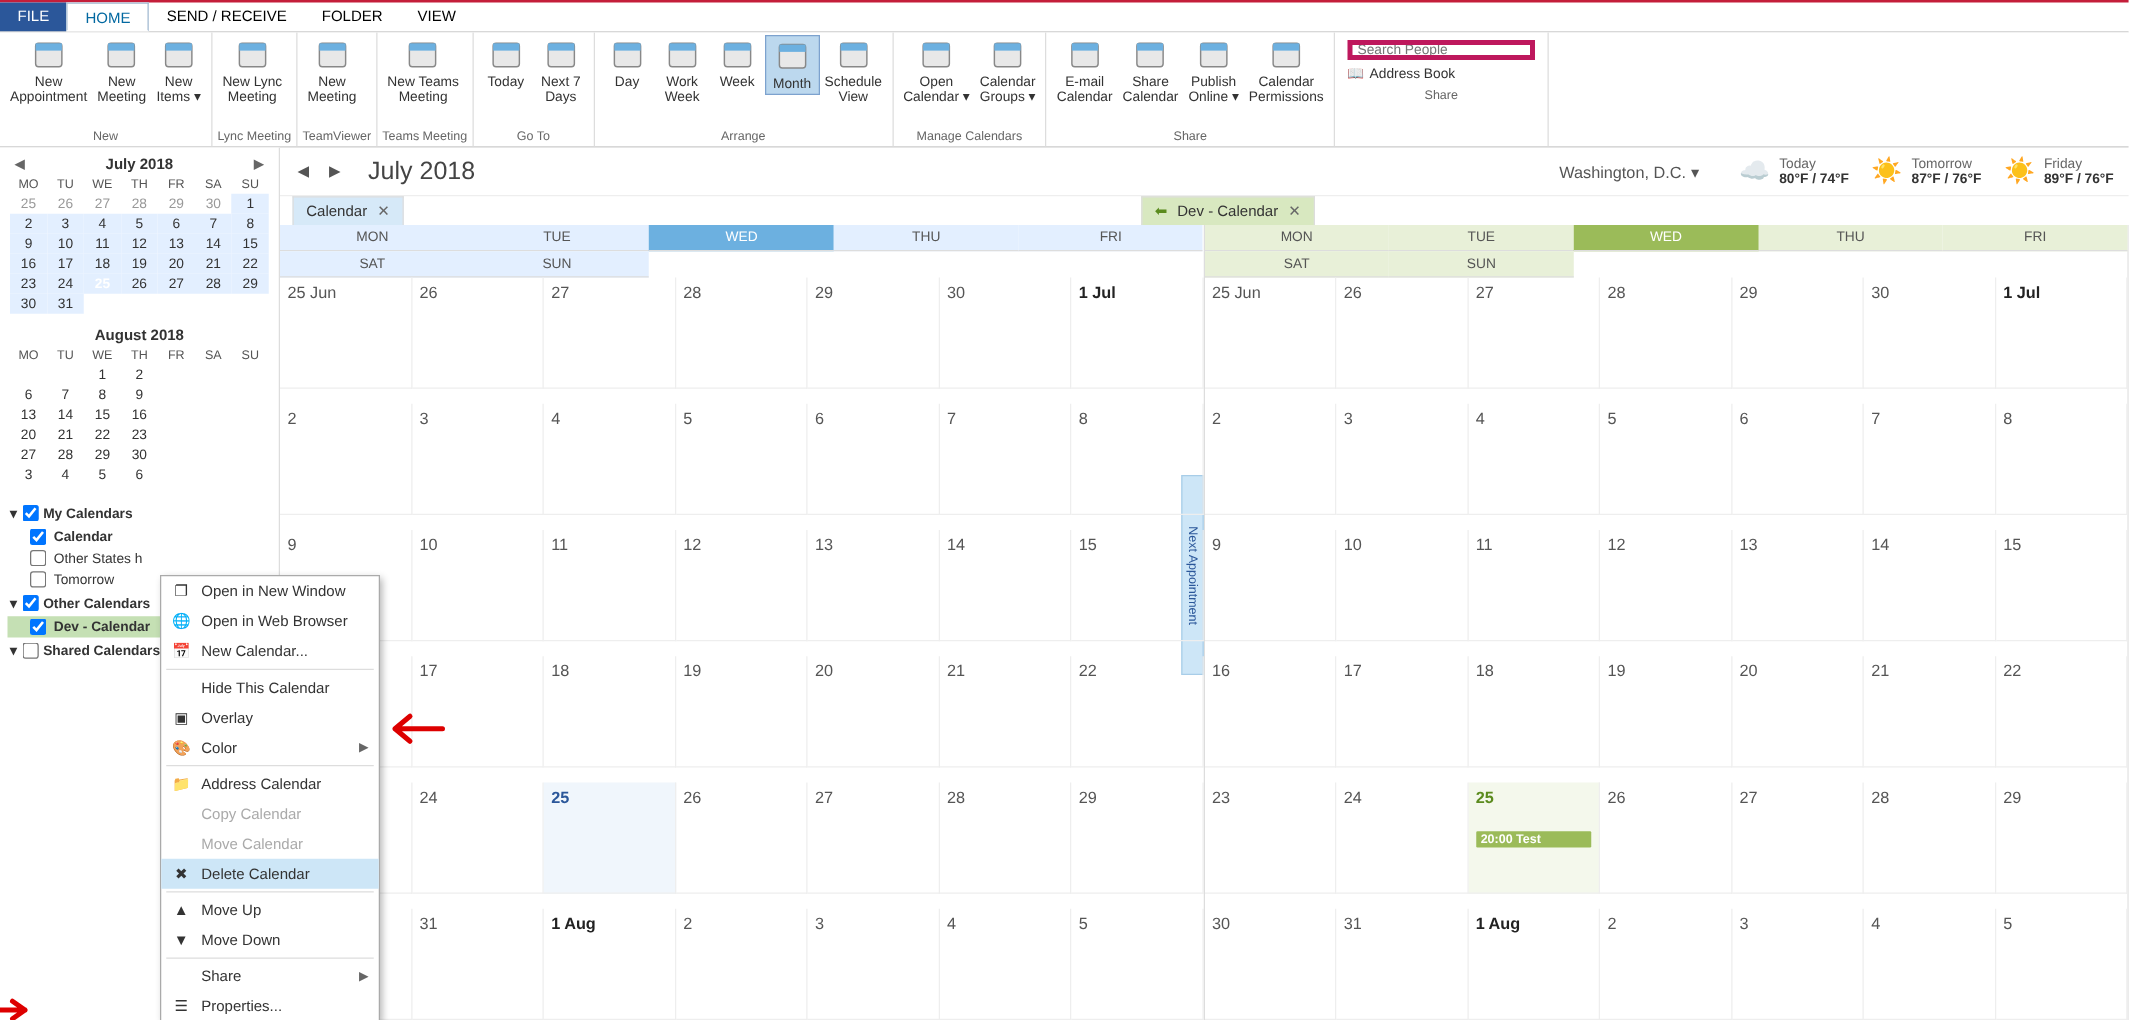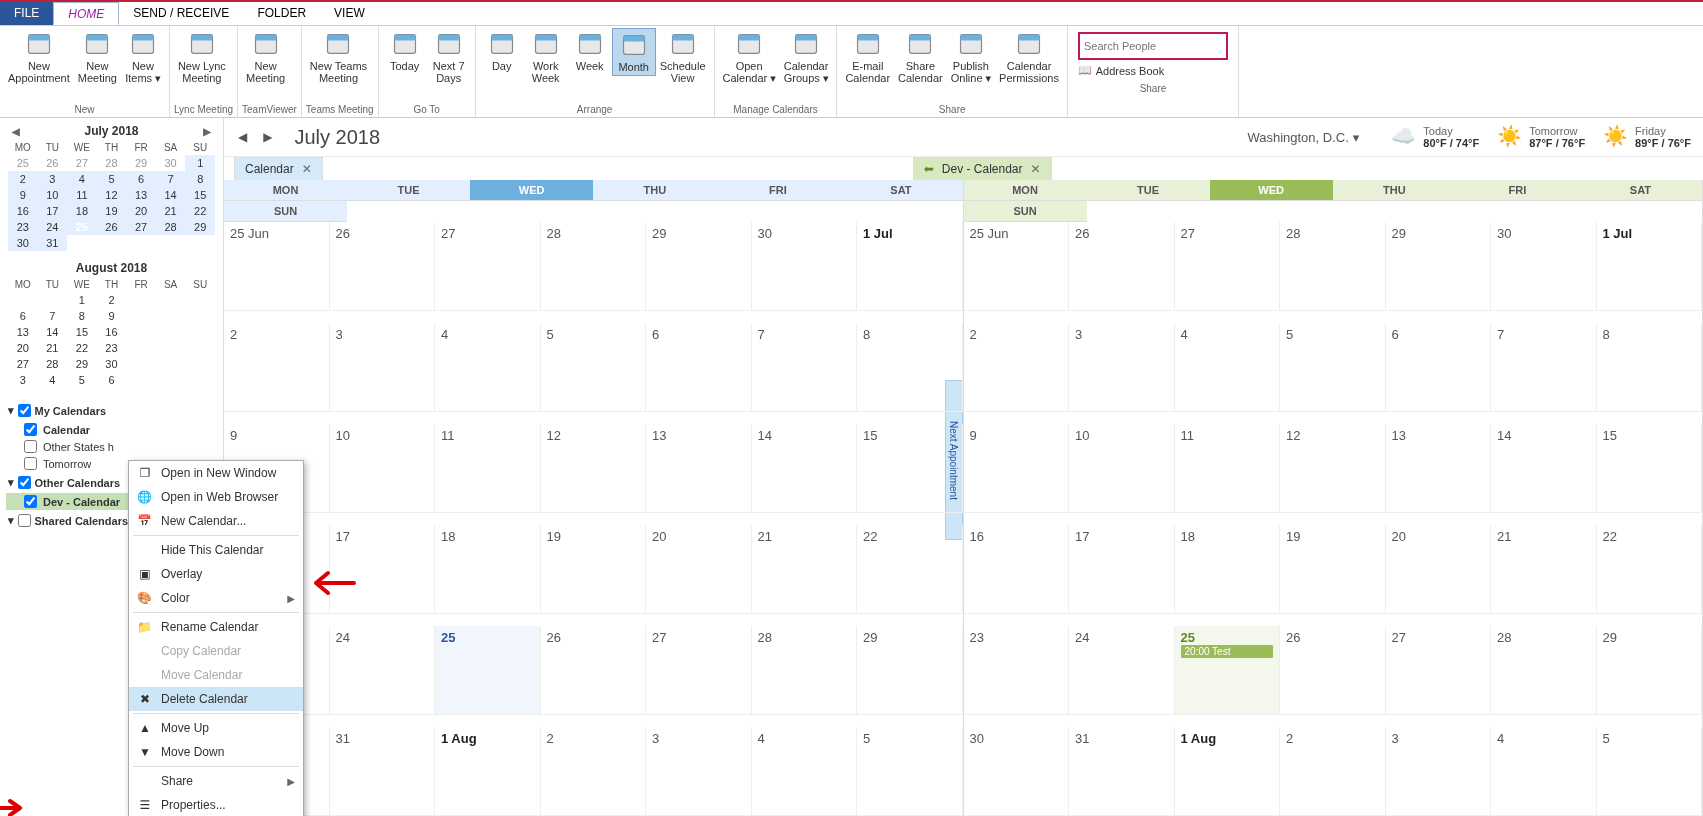--- a/index.html
+++ b/index.html
@@ -2,34 +2,34 @@
 <html><head>
 <meta charset="utf-8">
 <style>
 * { box-sizing: border-box; margin: 0; padding: 0; font-family: "Segoe UI", Tahoma, sans-serif; }
 body { background: #fff; color: #333; font-size: 12px; overflow: hidden; width: 1703px; height: 816px; position: relative; }
 
 
 .ribbon-tabs { display: flex; height: 26px; border-bottom: 1px solid #ccc; border-top: 2px solid #c41e3a; }
 .ribbon-tab { padding: 4px 14px; cursor: pointer; font-size: 12px; }
 .ribbon-tab.file { background: #2b579a; color: #fff; }
-.ribbon-tab.active { border: 1px solid #a0b8d0; border-bottom: 1px solid #fff; color: #a21caf; background: #fff; font-style: italic; }
+.ribbon-tab.active { border: 1px solid #a0b8d0; border-bottom: 1px solid #fff; color: #0369a1; background: #fff; }
 .ribbon-tab:not(.file):not(.active) { color: #000000; }
 
 
 .ribbon { display: flex; height: 92px; border-bottom: 1px solid #ccc; background: #f3f3f3; background: #fff; }
 .rgroup { display: flex; flex-direction: column; border-right: 1px solid #ddd; padding: 2px 4px 0; }
 .rgroup-items { display: flex; flex: 1; align-items: flex-start; }
 .rgroup-label { font-size: 10px; color: #666; text-align: center; padding: 2px 0; }
 .rbtn { display: flex; flex-direction: column; align-items: center; justify-content: flex-start; padding: 2px 4px; cursor: pointer; min-width: 44px; }
 .rbtn.active { background: #bcd8ee; border: 1px solid #7da2ce; }
 .rbtn .ricon { width: 28px; height: 28px; margin-bottom: 2px; }
 .rbtn .rlabel { font-size: 11px; text-align: center; line-height: 12px; color: #333; }
 .find-col { display: flex; flex-direction: column; padding: 4px 6px; gap: 4px; }
-.find-input { width: 150px; height: 28px; border: 2px solid #be185d; padding: 0 4px; font-size: 11px; }
+.find-input { width: 150px; height: 16px; border: 4px solid #be185d; padding: 0 4px; font-size: 11px; }
 .addr-book { display: flex; align-items: center; gap: 4px; font-size: 11px; cursor: pointer; }
 
 
 .main { display: flex; height: calc(816px - 26px - 92px); }
 .sidebar { width: 224px; border-right: 1px solid #ddd; background: #fff; font-size: 11px; position: relative; }
 .minical { padding: 4px 8px; }
 .minical-hdr { display: flex; justify-content: center; align-items: center; font-weight: bold; padding: 2px 0; position: relative; font-size: 12px; }
 .minical-hdr .nav { position: absolute; cursor: pointer; color: #666; font-size: 10px; }
 .minical-hdr .nav.left { left: 4px; }
 .minical-hdr .nav.right { right: 4px; }
@@ -62,36 +62,36 @@
 .searchcal .mag { position: absolute; right: 4px; color: #555; }
 
 .caltabs { display: flex; gap: 0; padding-left: 10px; }
 .caltab { display: flex; align-items: center; gap: 8px; padding: 4px 10px; font-size: 12px; border: 1px solid #ddd; border-bottom: none; background: #e8f0f8; }
 .caltab.blue { background: #d6e9f8; }
 .caltab.green { background: #d8e8c0; }
 .caltab .close { cursor: pointer; color: #666; }
 
 .twogrids { display: flex; flex: 1; }
 .calgrid { flex: 1; display: flex; flex-direction: column; border-right: 1px solid #ddd; position: relative; }
-.daysrow { display: grid; grid-template-columns: repeat(6, 1fr); font-weight: bold; }
+.daysrow { display: grid; grid-template-columns: repeat(5, 1fr); }
 .dayhdr { text-align: center; padding: 4px 0; font-size: 11px; background: #f4f8fc; border-bottom: 1px solid #ddd; color: #555; }
 .dayhdr.blue { background: #6cb0e0; color: #fff; }
 .dayhdr.green { background: #9bbb59; color: #fff; }
 .dayhdr.greenbg { background: #e8f0d8; }
 .dayhdr.bluebg { background: #e3efff; }
 .weeksgrid { flex: 1; display: grid; grid-template-rows: repeat(6, 1fr); gap: 12px; }
 .weekrow { display: grid; grid-template-columns: repeat(7, 1fr); }
 .daycell { border-right: 1px solid #eee; border-bottom: 1px solid #eee; padding: 4px 6px; font-size: 12px; color: #555; position: relative; }
 .daycell .dnum { font-size: 13px; }
 .daycell.bold .dnum { font-weight: bold; color: #222; }
 .daycell.today { background: #f0f6fc; }
 .daycell.today .dnum { color: #2b579a; font-weight: bold; }
 .daycell.gtoday .dnum { color: #5b8b1e; font-weight: bold; }
 .daycell.gtoday { background: #f4f8ec; }
-.daycell .event { background: #9bbb59; color: #fff; font-size: 10px; padding: 1px 4px; margin-top: 0; border-radius: 1px; }
+.daycell .event { background: #9bbb59; color: #fff; font-size: 10px; padding: 1px 4px; margin-top: 20px; border-radius: 1px; font-weight: bold; }
 .nextappt { position: absolute; right: 0; top: 200px; width: 18px; height: 160px; background: #cde6f7; border: 1px solid #a8cde8; writing-mode: vertical-rl; text-align: center; font-size: 10px; color: #2b579a; cursor: pointer; display: flex; align-items: center; justify-content: center; }
 
 
 .ctxmenu { position: absolute; left: 128px; top: 460px; width: 176px; background: #fff; border: 1px solid #aaa; box-shadow: 2px 2px 6px rgba(0,0,0,0.3); z-index: 100; font-size: 12px; }
 .ctxitem { display: flex; align-items: center; gap: 8px; padding: 4px 8px; cursor: pointer; }
 .ctxitem:hover, .ctxitem.hover { background: #cde6f7; }
 .ctxitem.disabled { color: #aaa; }
 .ctxitem .ctxicon { width: 16px; height: 16px; display: inline-flex; align-items: center; justify-content: center; font-size: 12px; }
 .ctxsep { height: 1px; background: #ddd; margin: 2px 4px; }
 .ctxitem .arrow { margin-left: auto; color: #666; font-size: 10px; }
@@ -650,21 +650,21 @@
       <span>Overlay</span>
     </div>
     <div class="ctxitem">
       <span class="ctxicon">🎨</span>
       <span>Color</span>
       <span class="arrow">▶</span>
     </div>
     <div class="ctxsep"></div>
     <div class="ctxitem">
       <span class="ctxicon">📁</span>
-      <span>Rename Calendar</span>
+      <span>Address Calendar</span>
     </div>
     <div class="ctxitem disabled">
       <span class="ctxicon"></span>
       <span>Copy Calendar</span>
     </div>
     <div class="ctxitem disabled">
       <span class="ctxicon"></span>
       <span>Move Calendar</span>
     </div>
     <div class="ctxitem hover">

